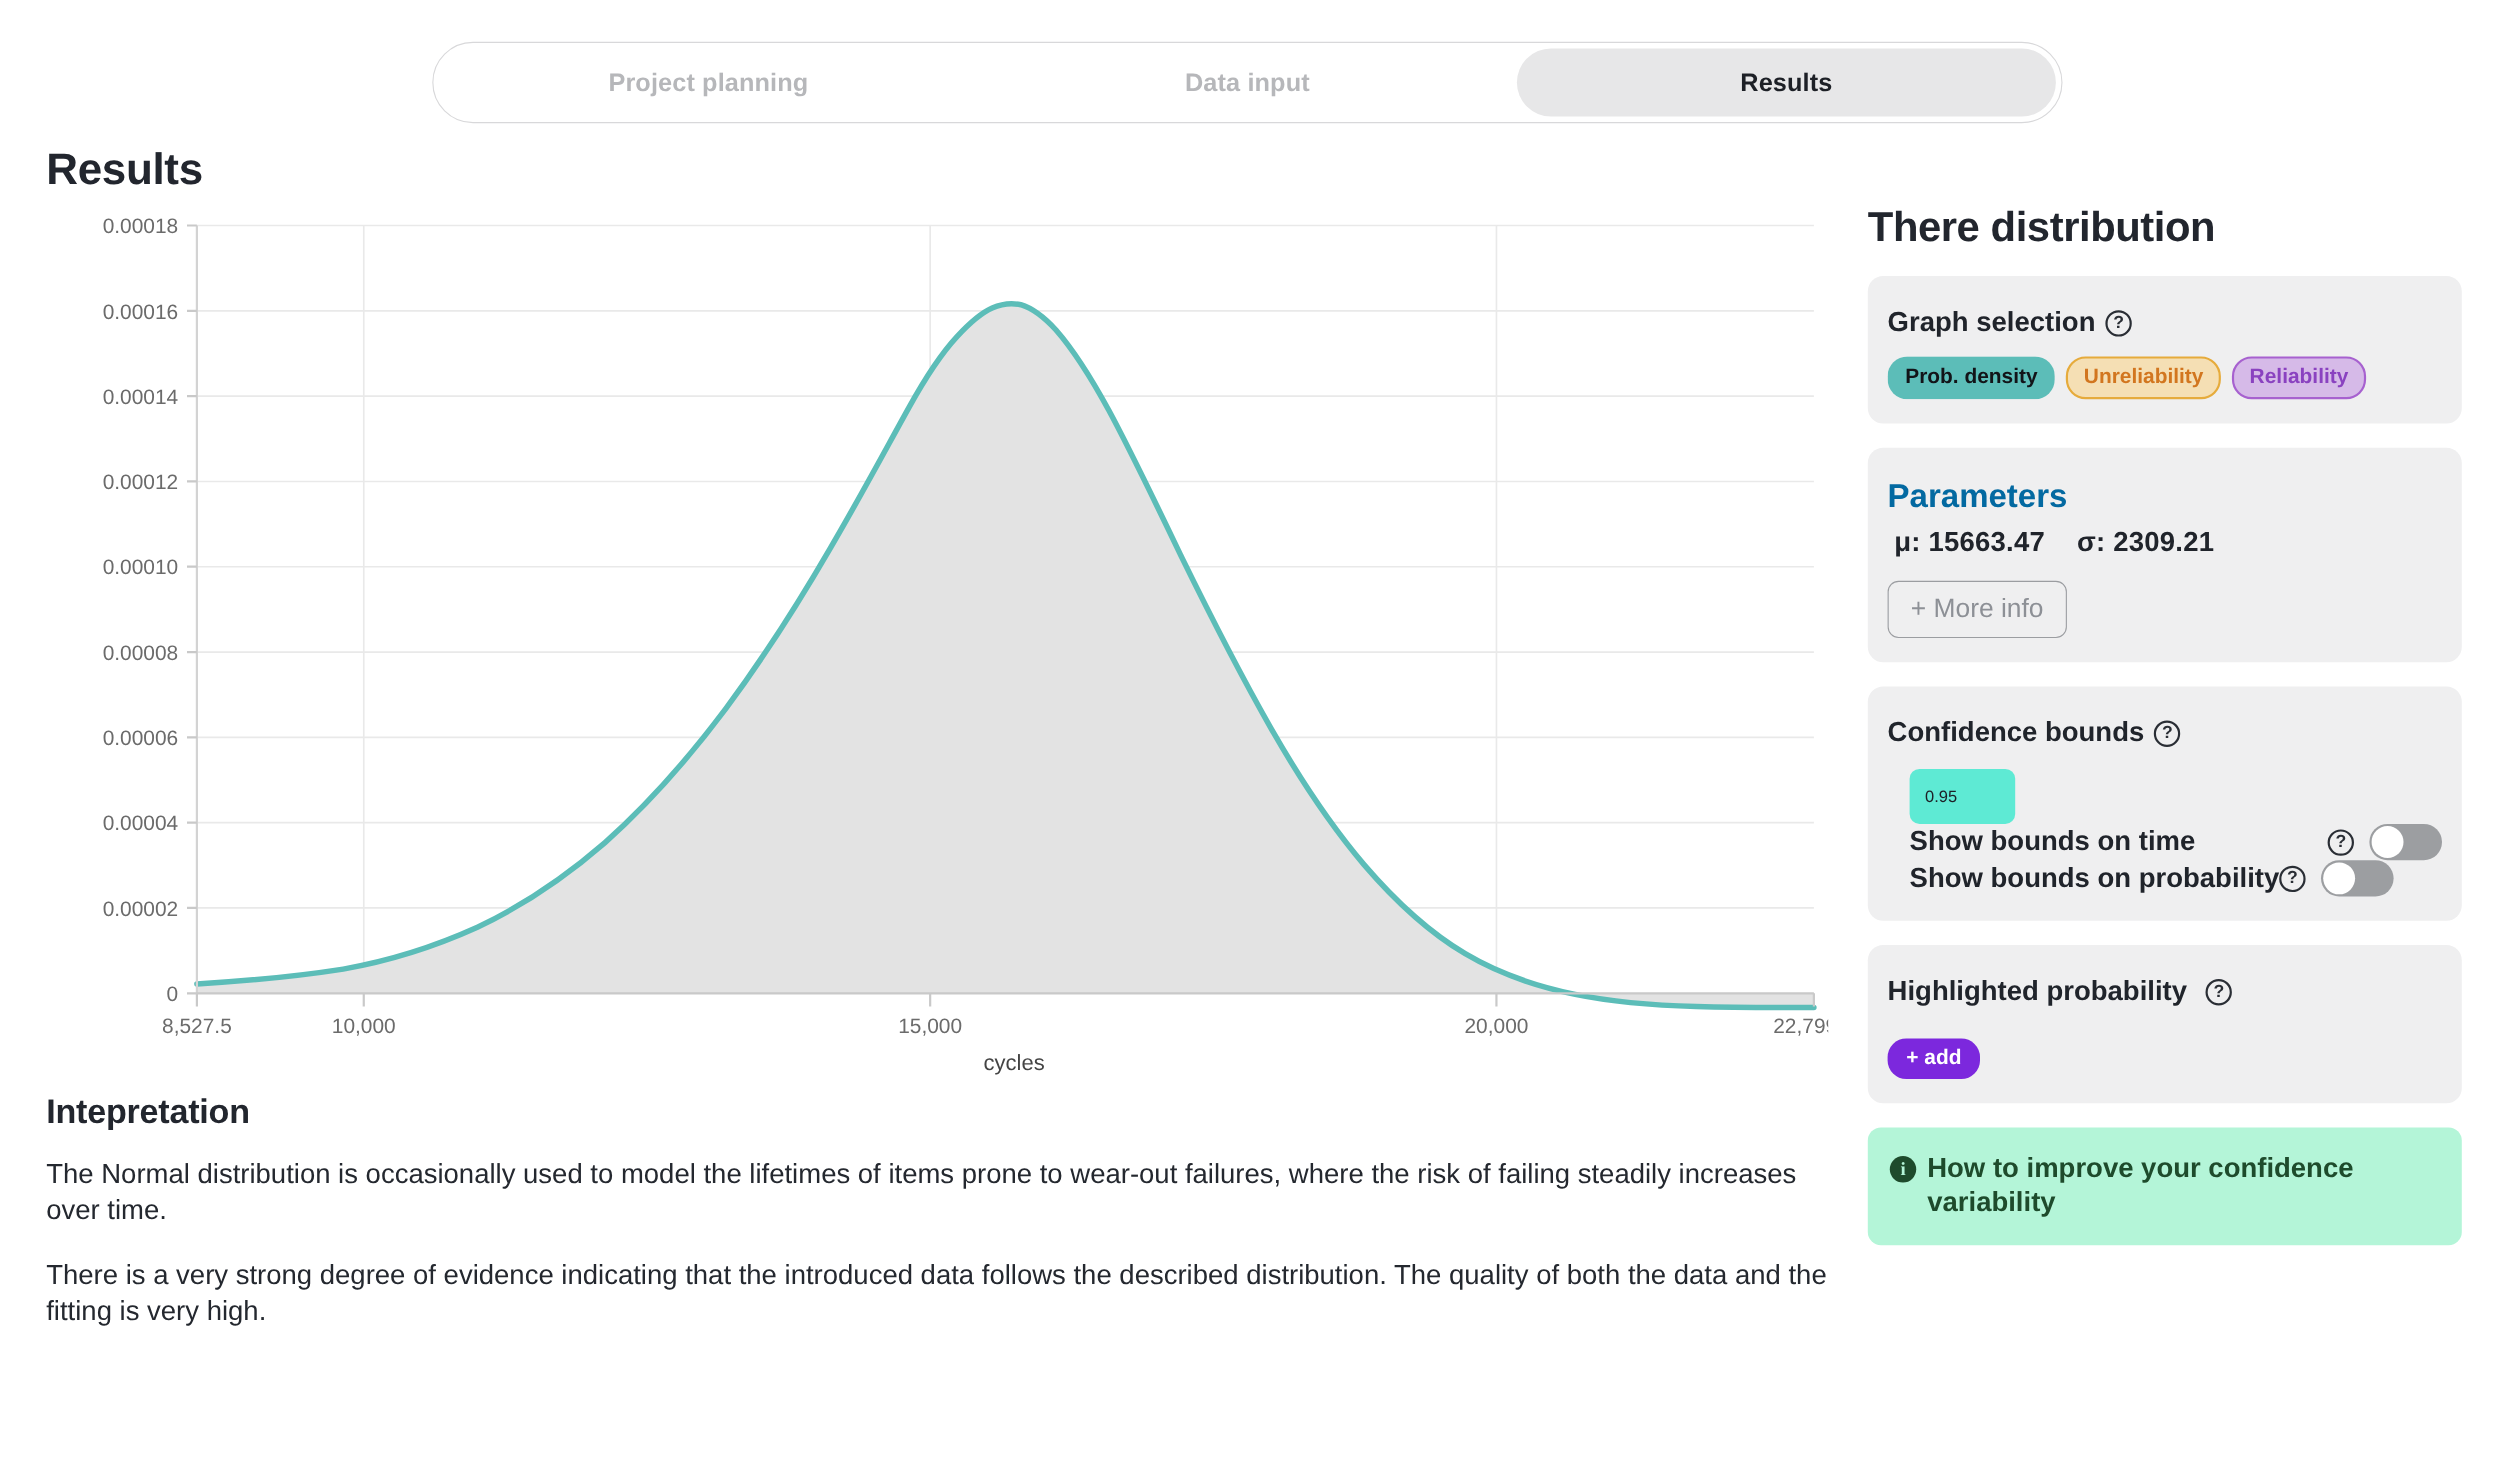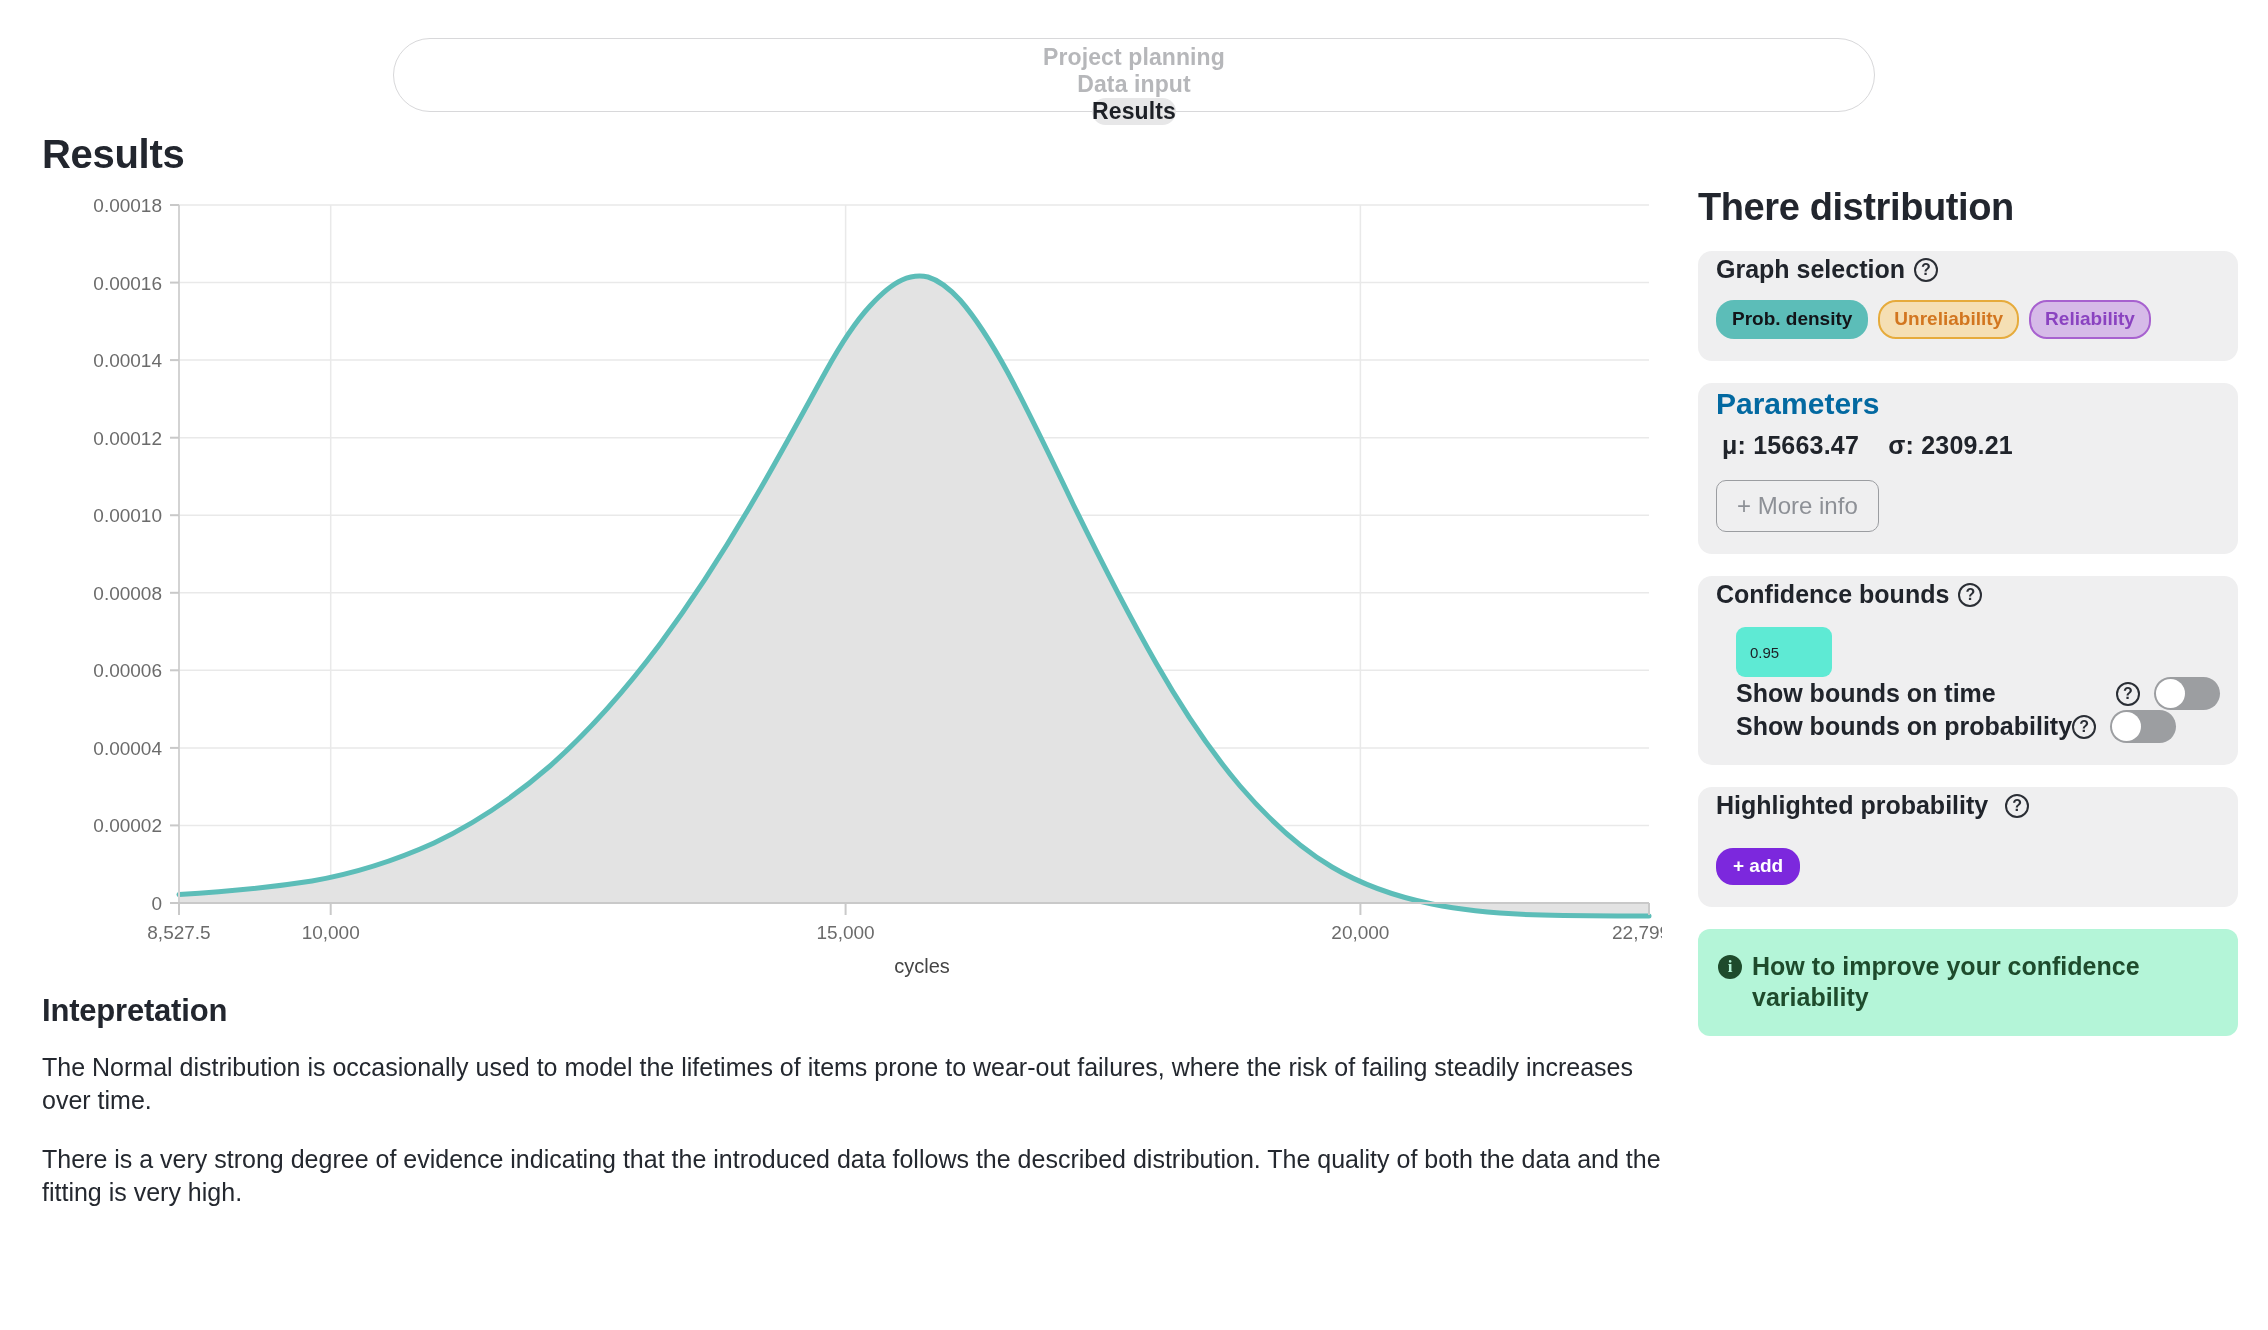--- a/index.html
+++ b/index.html
@@ -16,21 +16,20 @@
     position: absolute; top: 38px; left: 0; width: 2268px;
     display: flex; justify-content: center;
   }
   .tabbar {
     width: 1482px; height: 74px;
     border: 1px solid #d8d8da;
     border-radius: 37px;
     background: #ffffff;
     display: flex; align-items: center;
     padding: 5px;
-    flex-direction: column;
   }
   .tab {
     flex: 1 1 0; height: 100%;
     display: flex; align-items: center; justify-content: center;
     border-radius: 32px;
     font-size: 23px; font-weight: 700;
     color: #b6b7ba;
     letter-spacing: .1px;
     cursor: pointer;
     user-select: none;
@@ -72,21 +71,21 @@
     width: 540px;
   }
   .side-title {
     font-size: 38px; font-weight: 700; color: #22262e;
     letter-spacing: -.4px;
     margin-bottom: 22px;
   }
   .card {
     background: #efeff0;
     border-radius: 14px;
-    padding: 4px 18px 22px 18px;
+    padding: 28px 18px 22px 18px;
     margin-bottom: 22px;
   }
   .card-h {
     display: flex; align-items: center; gap: 9px;
     font-size: 25px; font-weight: 700; color: #20242b;
   }
   .qmark {
     display: inline-flex; align-items: center; justify-content: center;
     width: 24px; height: 24px; border: 2px solid #2a2e35; border-radius: 50%;
     font-size: 16px; font-weight: 700; line-height: 1; color: #2a2e35;

